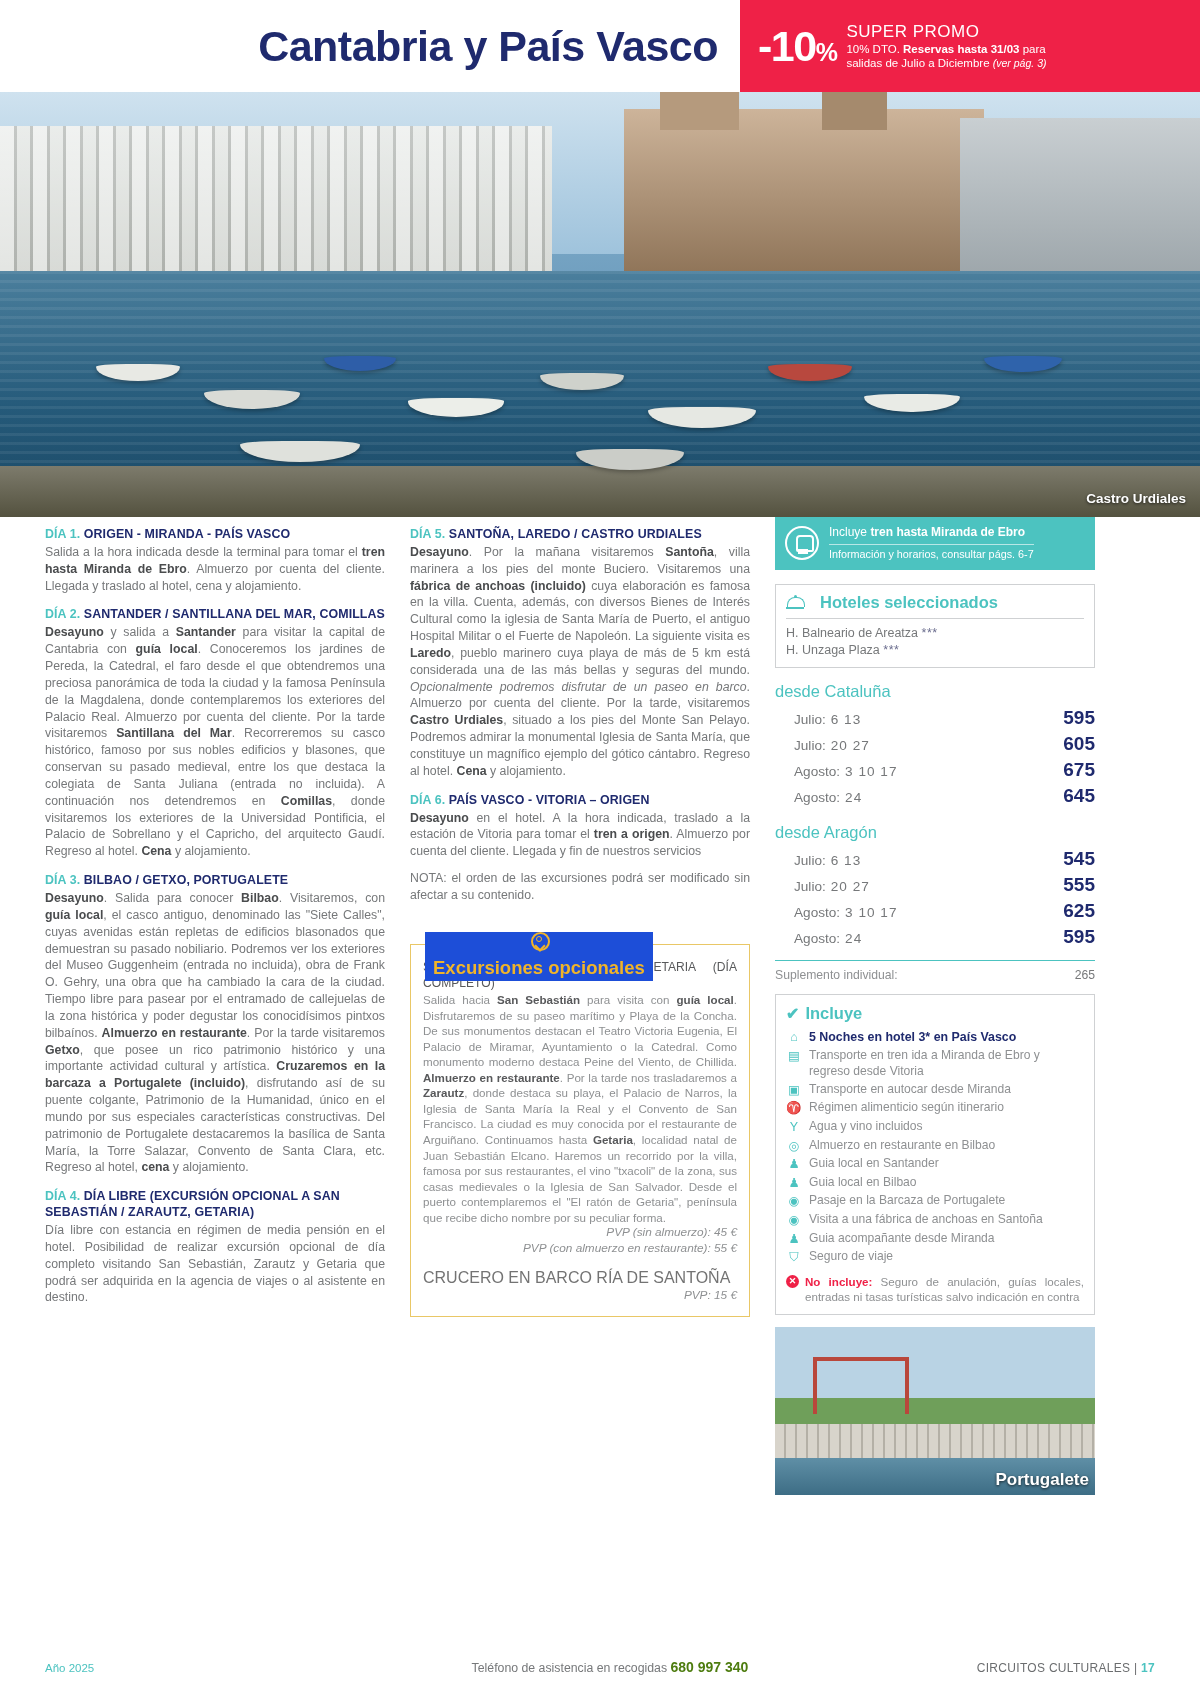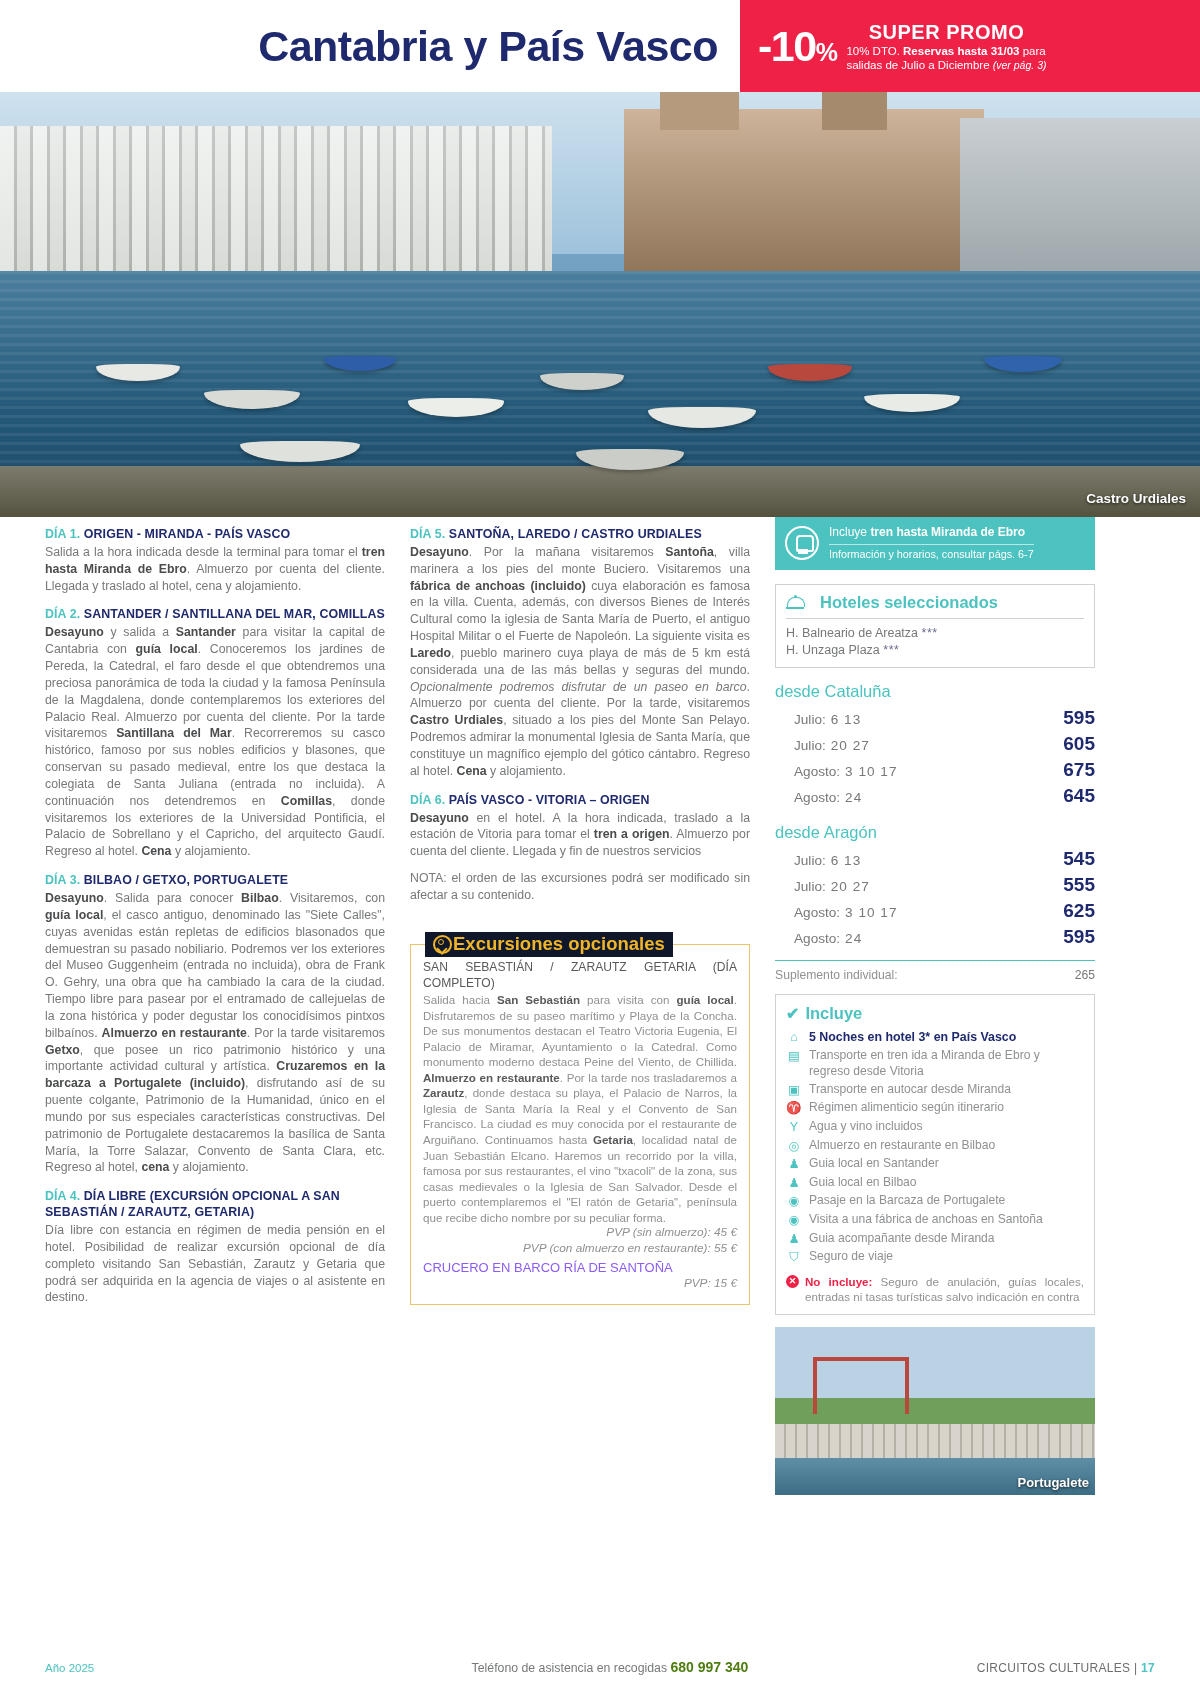--- a/index.html
+++ b/index.html
@@ -22,21 +22,21 @@
     padding-left:44px;
   }
   .promo {
     position:absolute; right:0; top:0; width:460px; height:92px;
     background:#ef2147; color:#fff;
     display:flex; align-items:center; padding:0 14px 0 18px;
   }
   .promo-pct { font-size:43px; font-weight:bold; line-height:1; letter-spacing:-1.5px; }
   .promo-pct .sym { font-size:25px; }
   .promo-txt { margin-left:10px; line-height:1.22; }
-  .promo-head { font-size:20px; font-weight:bold; letter-spacing:.5px; text-align:center; }
+  .promo-head { font-size:17px; font-weight:normal; letter-spacing:.5px; }
   .promo-sub { font-size:11.5px; }
   .promo-sub b { font-weight:bold; }
   .promo-sub i { font-style:italic; font-size:10.5px; }
 
   
   .hero {
     position:relative; width:1200px; height:425px; overflow:hidden;
     background:linear-gradient(#8fb9d6,#4a7fa3);
   }
   .hero-sky { position:absolute; inset:0 0 62% 0;
@@ -85,35 +85,35 @@
   p.body b { color:#4a4c4e; font-weight:bold; }
   p.body i { font-style:italic; }
   .nota { font-size:12.3px; line-height:1.37; color:#76787a; text-align:justify; margin-top:10px; }
 
   
   .exc {
     position:relative; margin-top:40px; border:1.4px solid #e9c766;
     padding:14px 12px 12px; font-size:11.6px; line-height:1.34;
   }
   .exc-title {
-    position:absolute; top:-13px; left:14px; background:#0f172a; padding:0 8px;
+    position:absolute; top:-13px; left:14px; background:#1d4ed8; padding:0 8px;
     color:#f0b429; font-size:18.5px; font-weight:bold; white-space:nowrap;
-    display:flex; align-items:center; gap:5px;
+    display:flex; align-items:center; gap:5px;flex-direction:column;
   }
   .pin { display:inline-block; width:15px; height:19px; position:relative; }
   .pin:before{content:"";position:absolute;left:0;top:0;width:15px;height:15px;
     border:2px solid #f0b429;border-radius:50% 50% 50% 50%;}
   .pin:after{content:"";position:absolute;left:4.5px;top:10px;width:6px;height:6px;
     border-right:2px solid #f0b429;border-bottom:2px solid #f0b429;transform:rotate(45deg);}
   .pin em{position:absolute;left:4.5px;top:4.5px;width:6px;height:6px;border:1.6px solid #f0b429;border-radius:50%;}
   .exc-sub { color:#58595b; font-size:12.1px; text-align:justify; margin-bottom:1px; }
   .exc p { color:#8e9092; text-align:justify; }
   .exc p b { color:#58595b; font-weight:bold; }
   .pvp { text-align:right; font-style:italic; color:#8e9092; font-size:11.8px; }
-  .crucero { color:#8b5cf6; font-size:13px; margin-top:2px; }
+  .crucero { color:#737373; font-size:16px; margin-top:10px; }
 
   
   .train-band {
     background:#4cc3c0; color:#fff; padding:9px 10px 10px 10px;
     display:flex; align-items:center; gap:10px; margin-top:0;
   }
   .train-ico {
     width:34px;height:34px;border:2px solid #fff;border-radius:50%;
     position:relative;flex:none;
   }
@@ -165,21 +165,21 @@
 
   .photo2 { position:relative; margin-top:12px; height:168px; overflow:hidden;
     background:linear-gradient(#b9d3e4 0 42%, #6f9f5a 42% 70%, #4e7f96 70%); }
   .photo2 .bridge { position:absolute; left:12%; top:18%; width:30%; height:34%;
     border-left:4px solid #b9473b; border-right:4px solid #b9473b; }
   .photo2 .bridge:before{content:"";position:absolute;left:-4px;top:0;width:calc(100% + 8px);height:4px;background:#b9473b;}
   .photo2 .town { position:absolute; left:0; bottom:22%; width:100%; height:20%;
     background:repeating-linear-gradient(90deg,#d8d4cb 0 9px,#b4b0a6 9px 11px); }
   .photo2 .river { position:absolute; left:0; bottom:0; width:100%; height:22%;
     background:linear-gradient(#5f8fa6,#3d6d85); }
-  .photo2 .cap { position:absolute; right:6px; bottom:5px; color:#fff; font-size:13px;
+  .photo2 .cap { position:absolute; right:6px; bottom:5px; color:#fff; font-size:17px;
     font-weight:bold; text-shadow:0 1px 3px rgba(0,0,0,.75); }
 
   
   .footer { position:absolute; left:0; bottom:22px; width:1200px; padding:0 45px;
     display:flex; align-items:baseline; }
   .f-left { color:#4cc3c0; font-size:11.5px; width:340px; }
   .f-mid { flex:1; text-align:center; font-size:12.3px; color:#76787a; }
   .f-mid b { color:#4d7c0f; font-weight:bold; font-size:14px; }
   .f-right { width:320px; text-align:right; font-size:12px; color:#6b6d6f; letter-spacing:.3px; }
   .f-right .pg { color:#4cc3c0; font-weight:bold; }

